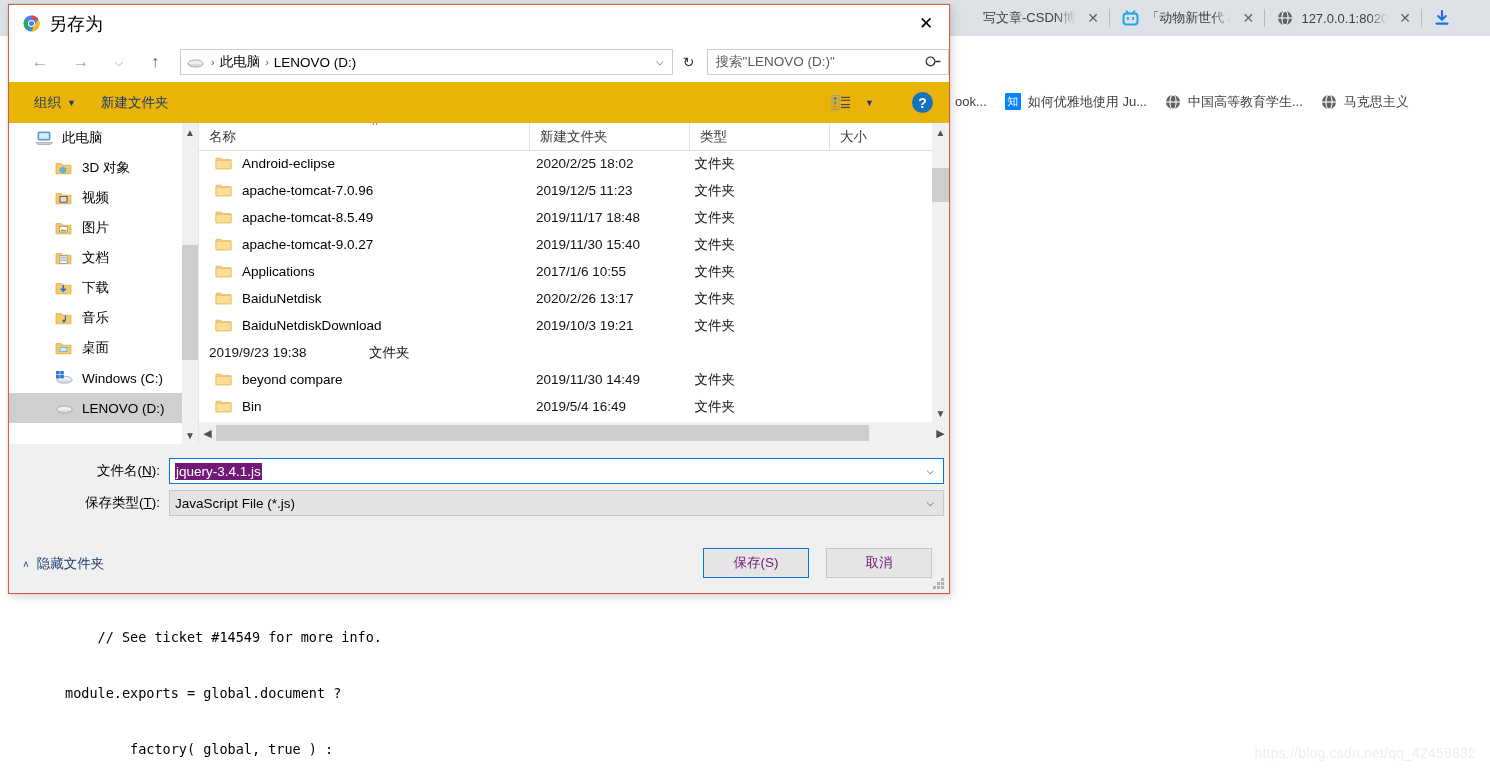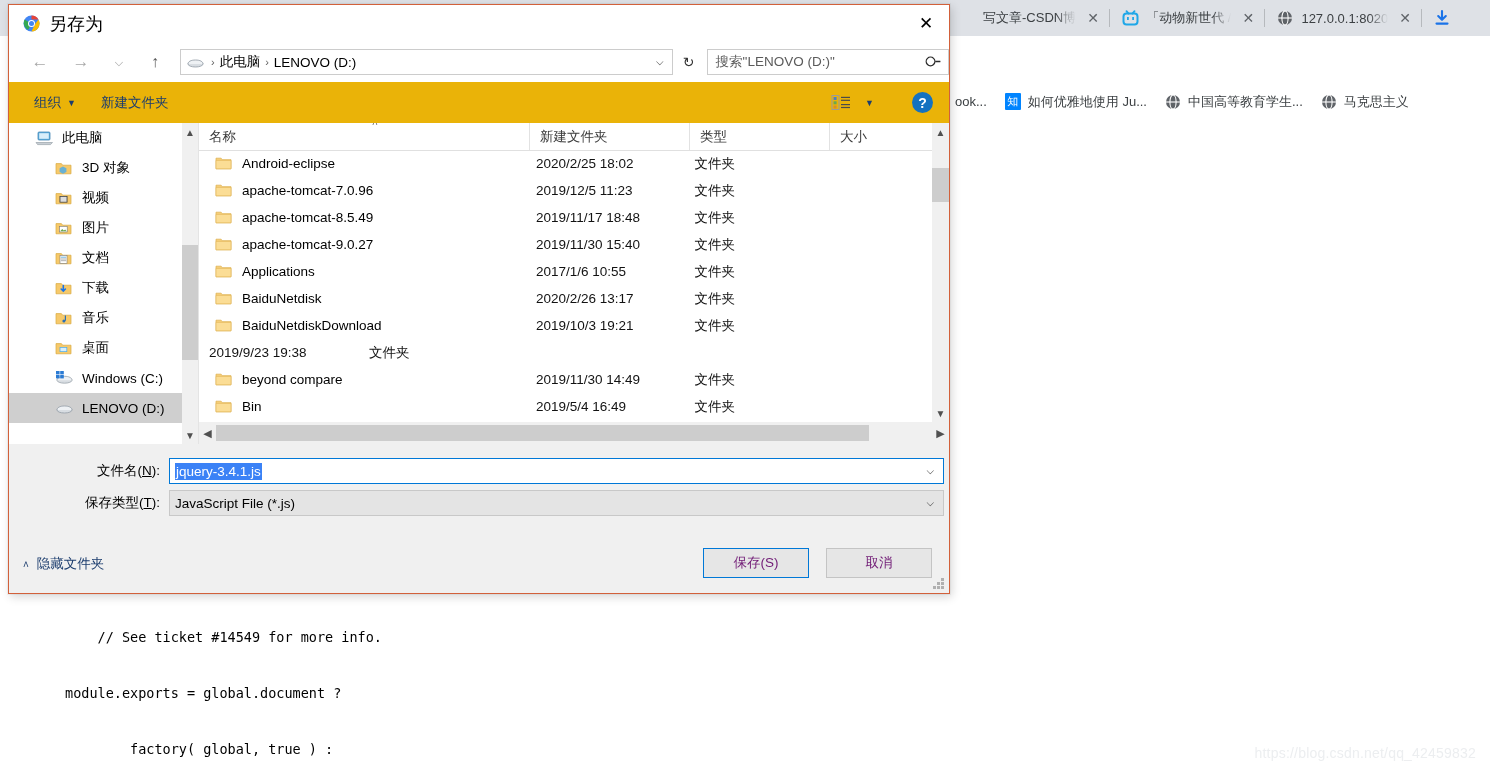--- a/index.html
+++ b/index.html
@@ -209,21 +209,21 @@
     box-sizing:border-box;
   }
   .form-label u{text-decoration:underline;}
   .combo{
     width:775px;height:26px;box-sizing:border-box;display:flex;align-items:center;
     position:relative;
   }
   .combo.focused{background:#ffffff;border:1px solid #0078d7;}
   .combo.readonly{background:#e4e4e4;border:1px solid #c8c8c8;}
   .combo .cval{font-size:13.5px;color:#000;margin-left:5px;}
-  .combo .cval.sel{background:#3b82f6;color:#ffffff;padding:1px 1px;}
+  .combo .cval.sel{background:#701a75;color:#ffffff;padding:1px 1px;}
   .combo .ccaret{position:absolute;right:9px;font-size:10px;color:#444;}
 
   .hidden-folders{
     position:absolute;left:14px;top:111px;display:flex;align-items:center;
     font-size:13.5px;color:#1c3d6e;
   }
   .hf-caret{font-size:10px;margin-right:8px;color:#1c3d6e;}
 
   .btn{
     position:absolute;height:30px;font-size:13.5px;color:#701a75;

